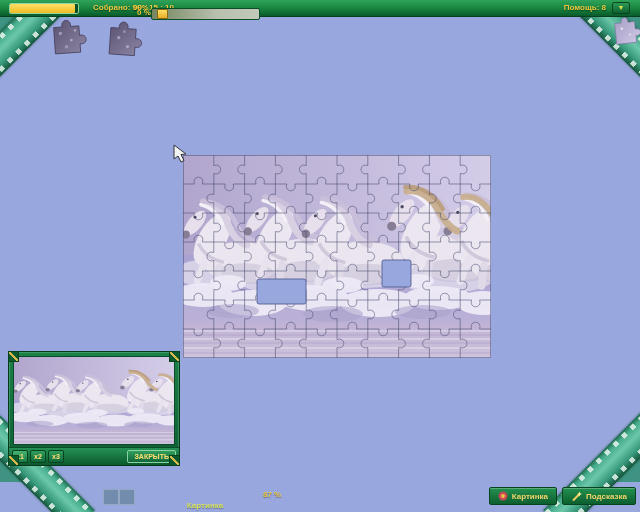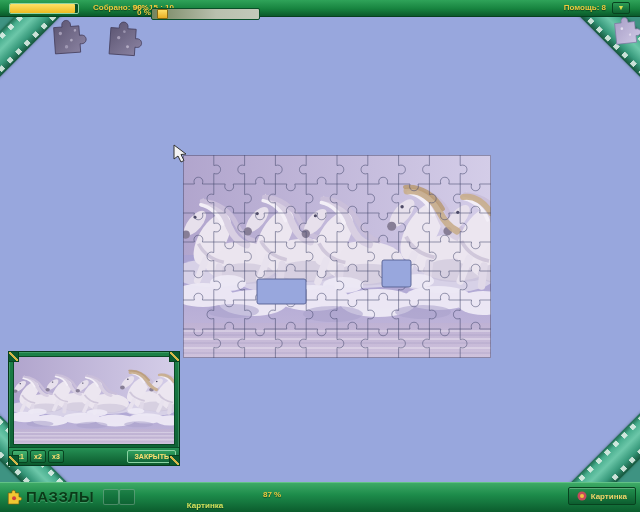--- a/index.html
+++ b/index.html
@@ -247,40 +247,38 @@
         </svg>
     </div>
     <div class="pv-strip">
       <button class="zbtn active">x1</button>
       <button class="zbtn">x2</button>
       <button class="zbtn">x3</button>
       <button class="closebtn">ЗАКРЫТЬ</button>
     </div>
   </div>
 
-  <div class="bottombar">
-    <div class="logo">
-      <svg width="17" height="17" viewBox="0 0 36 38">
-        <use href="#piece-path" fill="#f0c832" stroke="#7a5c10" stroke-width="1.5"></use>
-        <circle cx="17" cy="23" r="4.5" fill="#d04040"></circle>
-      </svg>
-      <span class="logo-text">ПАЗЗЛЫ</span>
-    </div>
-  </div>
   <div class="slot slot1"></div>
   <div class="slot slot2"></div>
   <span class="bb-text s-min" style="position:absolute;z-index:11">0 %</span>
   <div class="track" style="z-index:11">
     <div class="handle" style="left: 5%;"></div>
   </div>
   <span class="bb-text s-max" style="position:absolute;z-index:11;top:490px;left:263px">87 %</span>
   <div class="caption" style="position:absolute;z-index:11;top:501px">Картинка</div>
   <div class="btn-row" style="position:absolute;z-index:11;top:487px">
     <button class="gbtn">
       <svg width="10" height="10" viewBox="0 0 10 10">
         <circle cx="5" cy="5" r="4.5" fill="#c44a5a"></circle>
           <circle cx="5" cy="5" r="2" fill="#f0c040"></circle>
       </svg>
       <span>Картинка</span>
     </button>
+    <button class="gbtn">
+      <svg width="11" height="11" viewBox="0 0 11 11">
+        <line x1="2" y1="9.5" x2="8" y2="3.5" stroke="#f0d060" stroke-width="2"></line>
+        <path d="M8.5,0.5 l0.7,1.8 1.8,0.7 -1.8,0.7 -0.7,1.8 -0.7,-1.8 -1.8,-0.7 1.8,-0.7 z" fill="#fff0a0"></path>
+      </svg>
+      <span>Подсказка</span>
+    </button>
   </div>
 
 </div>
 
 </body></html>

